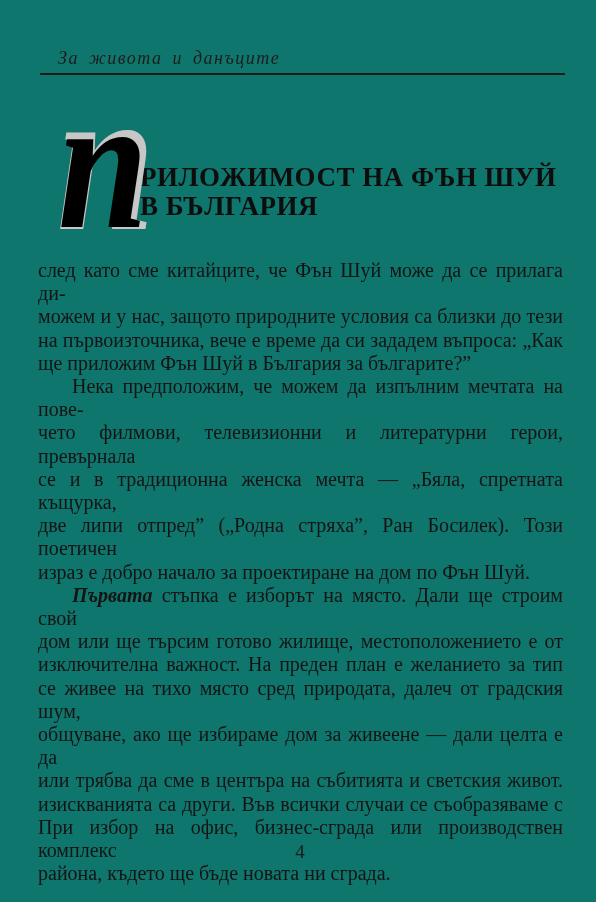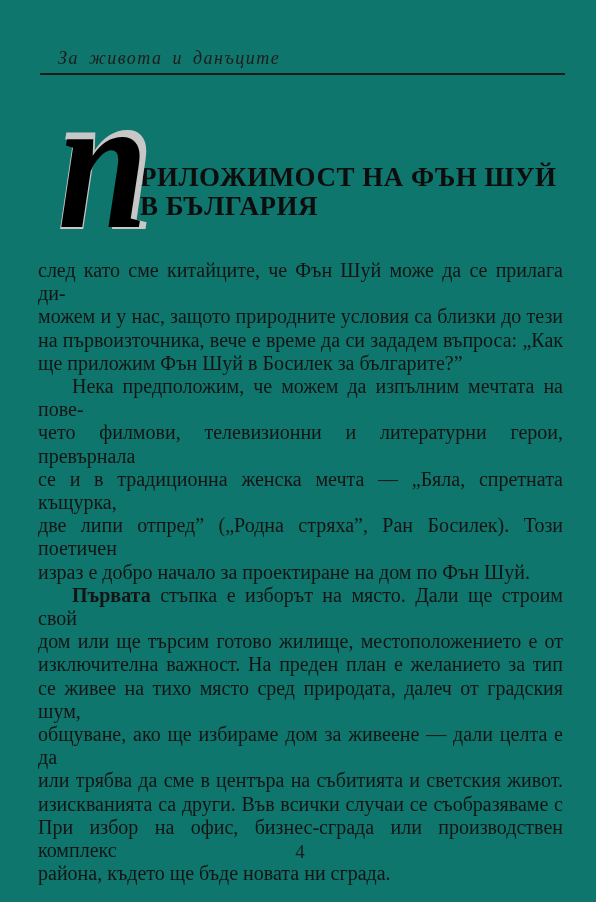--- a/index.html
+++ b/index.html
@@ -85,21 +85,21 @@
     color: #141414;
   }
   .paragraph { margin: 0; }
   .line {
     text-align: justify;
     text-align-last: justify;
     white-space: normal;
   }
   .line.first { text-indent: 34px; }
   .line.last { text-align-last: left; }
-  .line b { font-weight: bold; }
+  .line b { font-weight: bold; font-style: italic; }
 
   
   .page-number {
     position: absolute;
     left: 0;
     top: 841px;
     width: 600px;
     text-align: center;
     font-size: 19px;
     color: #1a1a1a;
@@ -121,21 +121,21 @@
     </span>
     <div class="title-line">РИЛОЖИМОСТ НА ФЪН ШУЙ</div>
     <div class="title-line">В БЪЛГАРИЯ</div>
   </div>
 
   <div class="body-text">
       <div class="paragraph">
         <div class="line"><span>след като сме китайците, че Фън Шуй може да се прилага ди-</span></div>
         <div class="line"><span>можем и у нас, защото природните условия са близки до тези</span></div>
         <div class="line"><span>на първоизточника, вече е време да си зададем въпроса: „Как</span></div>
-        <div class="line last"><span>ще приложим Фън Шуй в Босилек за българите?”</span></div>
+        <div class="line last"><span>ще приложим Фън Шуй в България за българите?”</span></div>
       </div>
       <div class="paragraph">
         <div class="line first"><span>Нека предположим, че можем да изпълним мечтата на пове-</span></div>
         <div class="line"><span>чето филмови, телевизионни и литературни герои, превърнала</span></div>
         <div class="line"><span>се и в традиционна женска мечта — „Бяла, спретната къщурка,</span></div>
         <div class="line"><span>две липи отпред” („Родна стряха”, Ран Босилек). Този поетичен</span></div>
         <div class="line last"><span>израз е добро начало за проектиране на дом по Фън Шуй.</span></div>
       </div>
       <div class="paragraph">
         <div class="line first"><b>Първата</b><span> стъпка е изборът на място. Дали ще строим свой</span></div>

